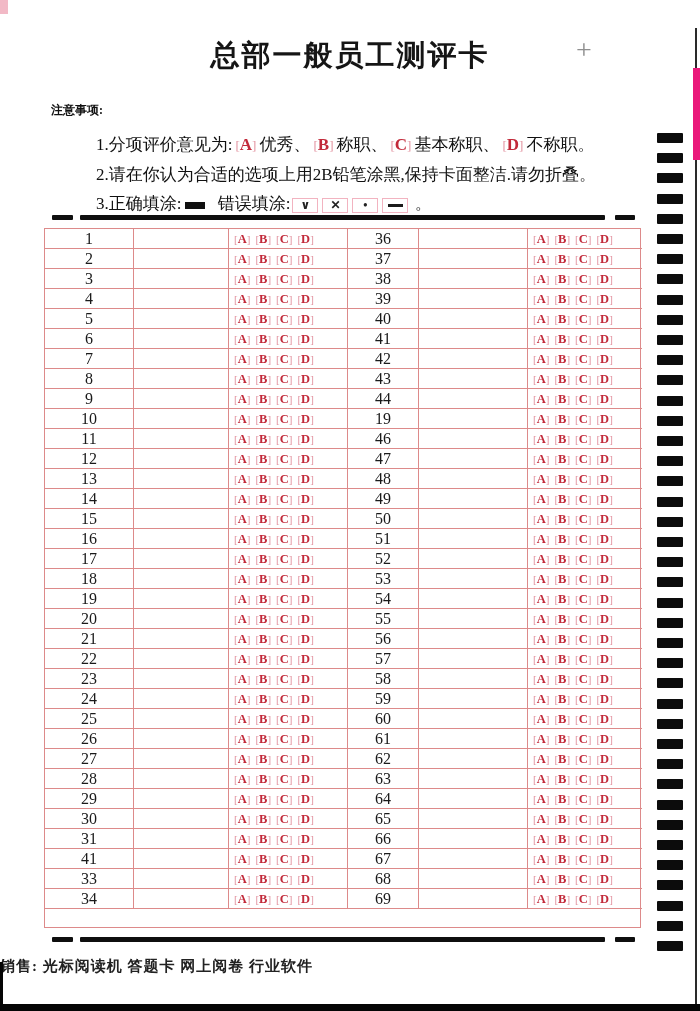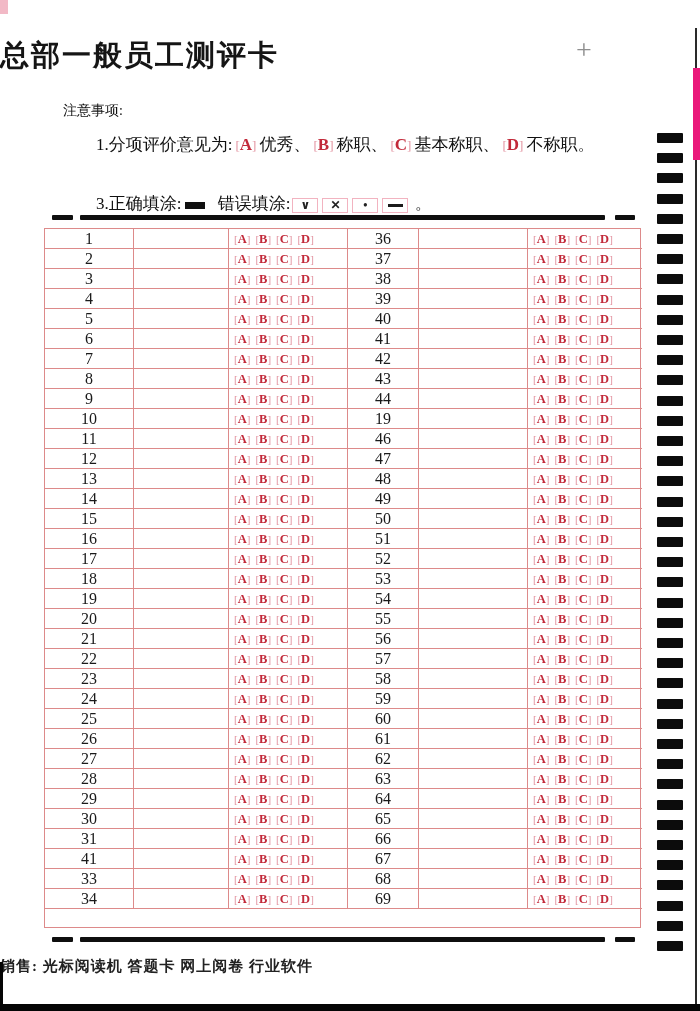--- a/index.html
+++ b/index.html
@@ -3,30 +3,30 @@
 <meta charset="utf-8">
 <style>
   html,body{margin:0;padding:0;background:#e9e9e9;}
   #card{
     position:relative;width:700px;height:1011px;background:#ffffff;
     font-family:"Liberation Serif","DejaVu Serif",serif;color:#111;
     overflow:hidden;margin:0 auto;
   }
   
   .title{
-    position:absolute;top:36px;left:0;width:700px;
+    position:absolute;top:36px;left:0;width:700px;text-align:center;
     font-size:29px;font-weight:bold;letter-spacing:2px;color:#151515;
   }
   .plus-mark{
     position:absolute;left:570px;top:36px;width:28px;height:28px;
     font-size:28px;line-height:28px;color:#8f8f8f;font-weight:normal;
     text-align:center;
   }
   
-  .notice-heading{position:absolute;left:63px;top:102px;font-size:14px;font-weight:normal;}
+  .notice-heading{position:absolute;left:51px;top:102px;font-size:12px;font-weight:bold;}
   .notice-line{position:absolute;left:72px;width:600px;font-size:17px;white-space:nowrap;margin-left:24px;}
   #notice1{top:133px;}
   #notice2{top:163px;}
   #notice3{top:192px;}
   .opt-ref{color:var(--optcol);font-weight:bold;margin:0 3px;}
   .opt-ref .br{color:var(--brcol);font-weight:normal;font-size:13px;}
   .fill-correct{
     display:inline-block;width:20px;height:7px;background:#101010;
     margin:0 8px 0 4px;vertical-align:middle;
   }
@@ -83,20 +83,21 @@
 
   <div class="title">总部一般员工测评卡</div>
   <div class="plus-mark">+</div>
 
   <div class="notice-heading">注意事项:</div>
 
   <div class="notice-line" id="notice1">
     <span>1.分项评价意见为:</span><span id="notice1-parts"><span class="opt-ref"><span class="br">[</span>A<span class="br">]</span></span><span>优秀、</span><span class="opt-ref"><span class="br">[</span>B<span class="br">]</span></span><span>称职、</span><span class="opt-ref"><span class="br">[</span>C<span class="br">]</span></span><span>基本称职、</span><span class="opt-ref"><span class="br">[</span>D<span class="br">]</span></span><span>不称职。</span></span>
   </div>
 
+  <div class="notice-line" id="notice2">2.请在你认为合适的选项上用2B铅笔涂黑,保持卡面整洁.请勿折叠。</div>
 
   <div class="notice-line" id="notice3">
     <span>3.正确填涂:</span><span class="fill-correct"></span>
     <span>错误填涂:</span><span id="wrong-marks"><span class="wrong-box">∨</span><span class="wrong-box">✕</span><span class="wrong-box">•</span><span class="wrong-box">
           <span class="wrong-bar"></span>
         </span></span>
     <span>。</span>
   </div>
 
   <div class="sync-dash" style="left:52px;top:215px;width:21px;"></div>

